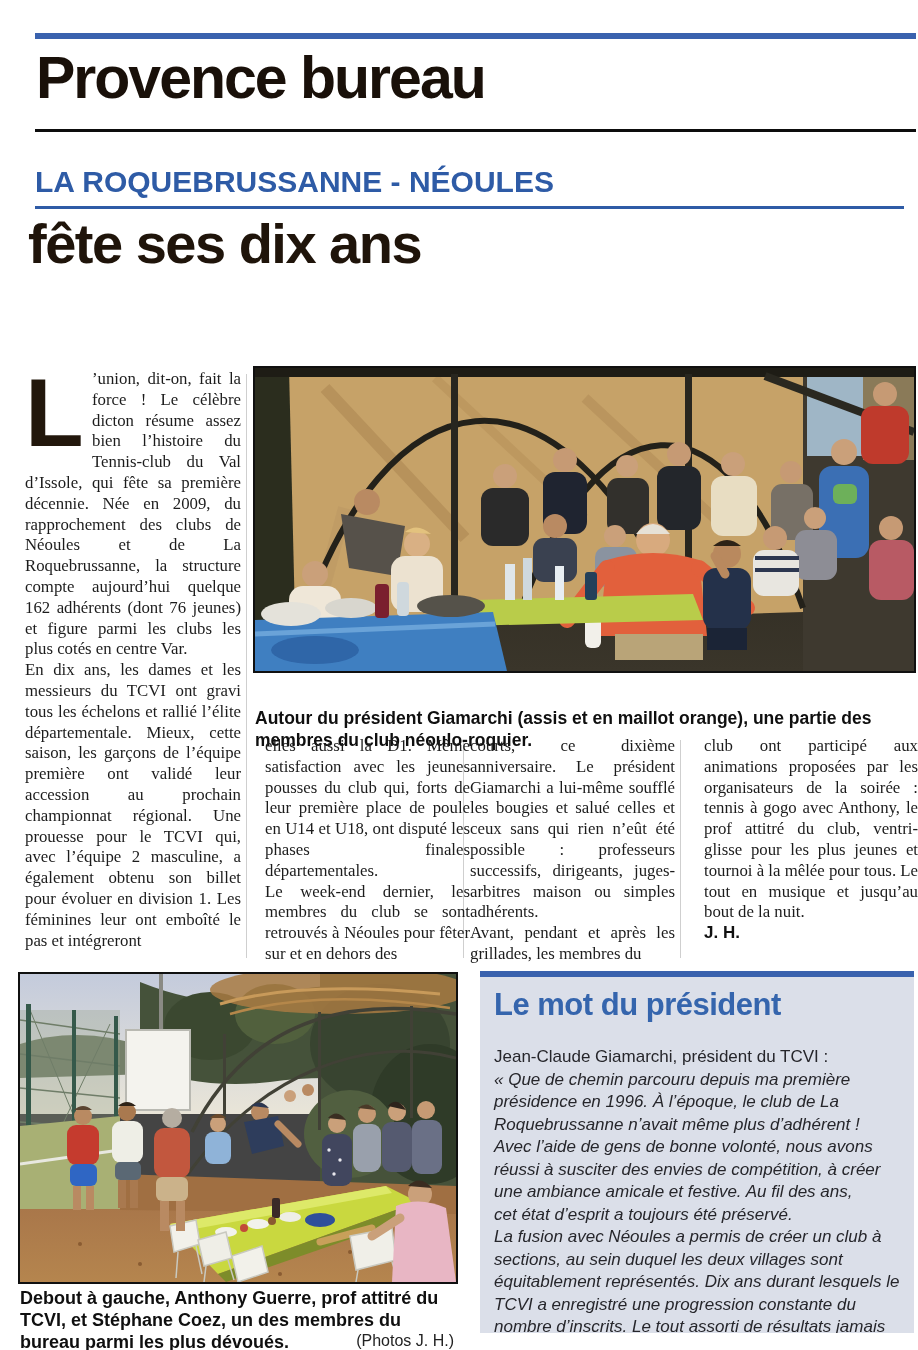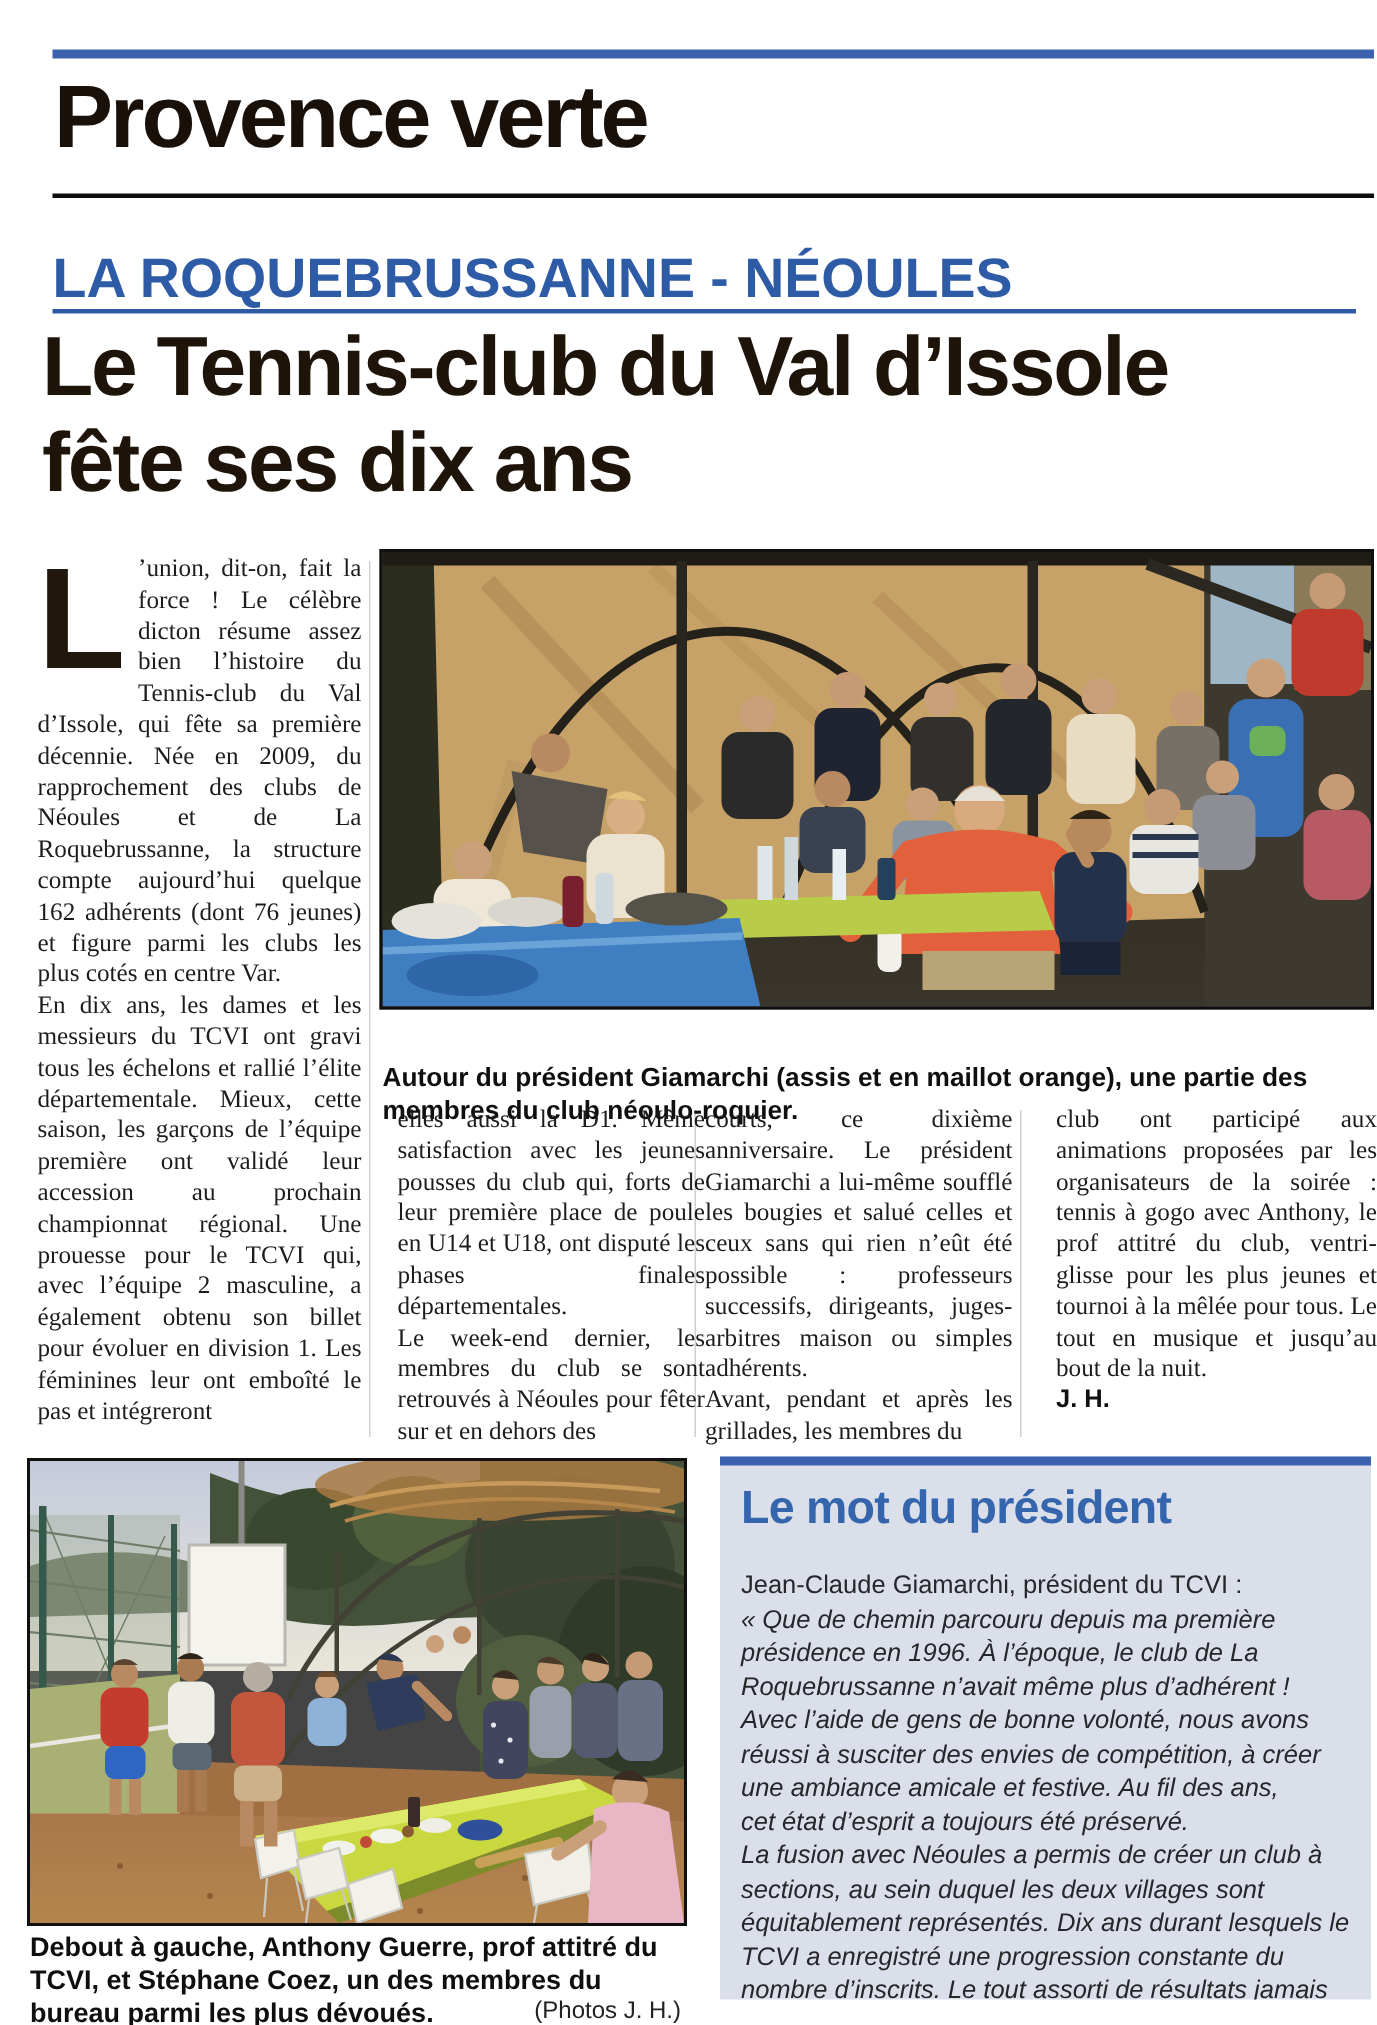--- a/index.html
+++ b/index.html
@@ -7,21 +7,21 @@
         font-family:"Liberation Serif", serif;}
 
   
   .top-blue-bar{position:absolute;left:35px;top:33px;width:881px;height:6px;background:#3a62ae;}
   .masthead-title{position:absolute;left:36px;top:44px;font-family:"Liberation Sans",sans-serif;
         font-weight:700;font-size:59px;letter-spacing:-2px;color:#191009;}
   .masthead-rule{position:absolute;left:35px;top:129px;width:881px;height:3px;background:#0d0d0d;}
 
   
   .kicker{position:absolute;left:35px;top:165px;font-family:"Liberation Sans",sans-serif;
-        font-weight:800;font-size:37px;color:#2e5ba6;letter-spacing:0px;}
+        font-weight:800;font-size:30px;color:#2e5ba6;letter-spacing:0px;}
   .kicker-rule{position:absolute;left:35px;top:206px;width:869px;height:3px;background:#2e5ba6;}
   .headline{position:absolute;left:28px;top:212px;font-family:"Liberation Sans",sans-serif;
         font-weight:800;font-size:56px;line-height:64px;letter-spacing:-1.5px;color:#1f140a;}
 
   
   .bodycol{position:absolute;font-size:16.8px;line-height:20.8px;text-align:justify;color:#1c1c1c;}
   .bodycol p{margin:0;}
   .col1{left:25px;top:369px;width:216px;height:600px;}
   .col2{left:265px;top:736px;width:205px;height:230px;}
   .col3{left:470px;top:736px;width:205px;height:230px;}
@@ -58,27 +58,26 @@
   .sidebar-body p{margin:0;}
   .sidebar-intro{font-style:normal;}
   .sidebar-quote{font-style:italic;}
 </style>
 </head>
 <body>
 
 <div class="page">
 
   <div class="top-blue-bar"></div>
-  <div class="masthead-title">Provence verte</div>
+  <div class="masthead-title">Provence bureau</div>
   <div class="masthead-rule"></div>
 
   <div class="kicker">LA ROQUEBRUSSANNE - NÉOULES</div>
   <div class="kicker-rule"></div>
   <div class="headline">
-    <div>Le Tennis-club du Val d’Issole</div>
     <div>fête ses dix ans</div>
   </div>
 
   <div class="colrule r1"></div>
   <div class="colrule r2"></div>
   <div class="colrule r3"></div>
 
   <div class="bodycol col1">
     <p><span class="dropcap">L</span><span>’union, dit-on, fait la force ! Le célèbre dicton résume assez bien l’histoire du Tennis-club du Val d’Issole, qui fête sa première décennie. Née en 2009, du rapprochement des clubs de Néoules et de La Roquebrussanne, la structure compte aujourd’hui quelque 162 adhérents (dont 76 jeunes) et figure parmi les clubs les plus cotés en centre Var.</span></p>
     <p>En dix ans, les dames et les messieurs du TCVI ont gravi tous les échelons et rallié l’élite départementale. Mieux, cette saison, les garçons de l’équipe première ont validé leur accession au prochain championnat régional. Une prouesse pour le TCVI qui, avec l’équipe 2 masculine, a également obtenu son billet pour évoluer en division 1. Les féminines leur ont emboîté le pas et intégreront</p>

